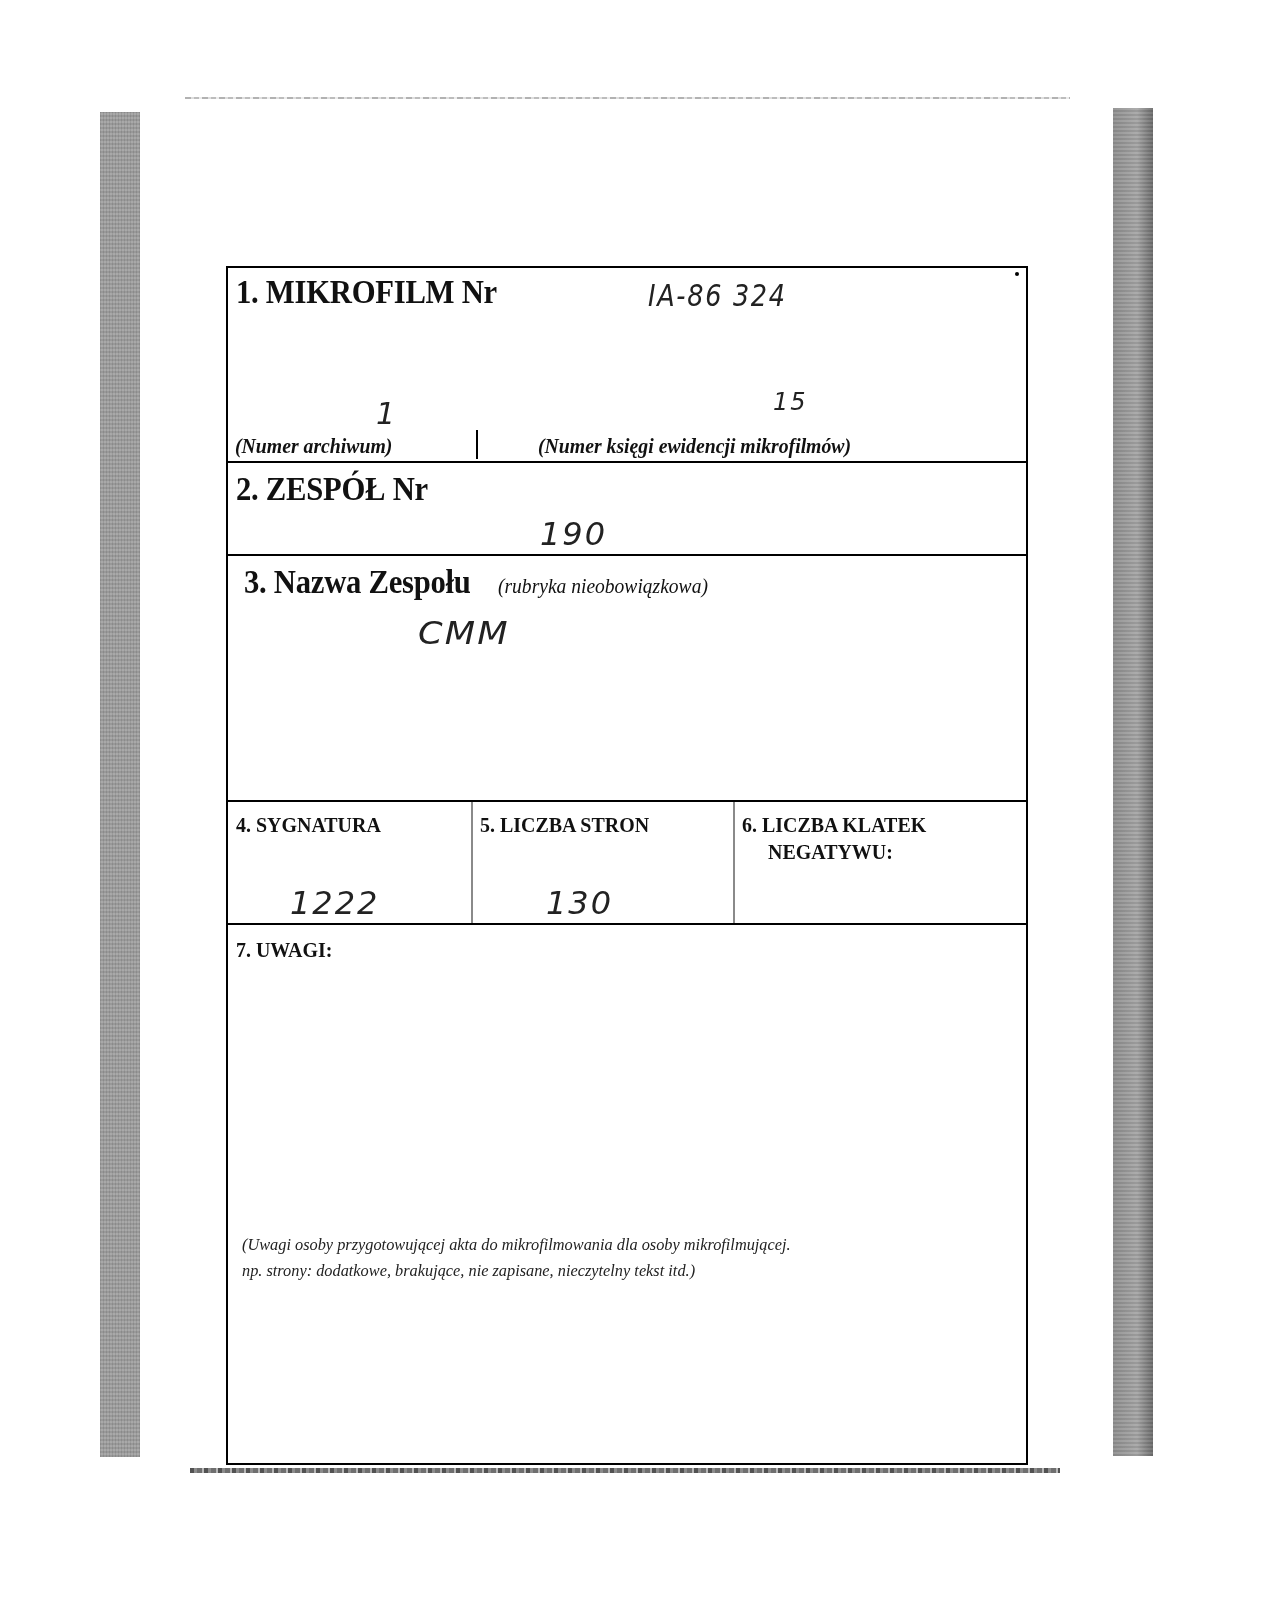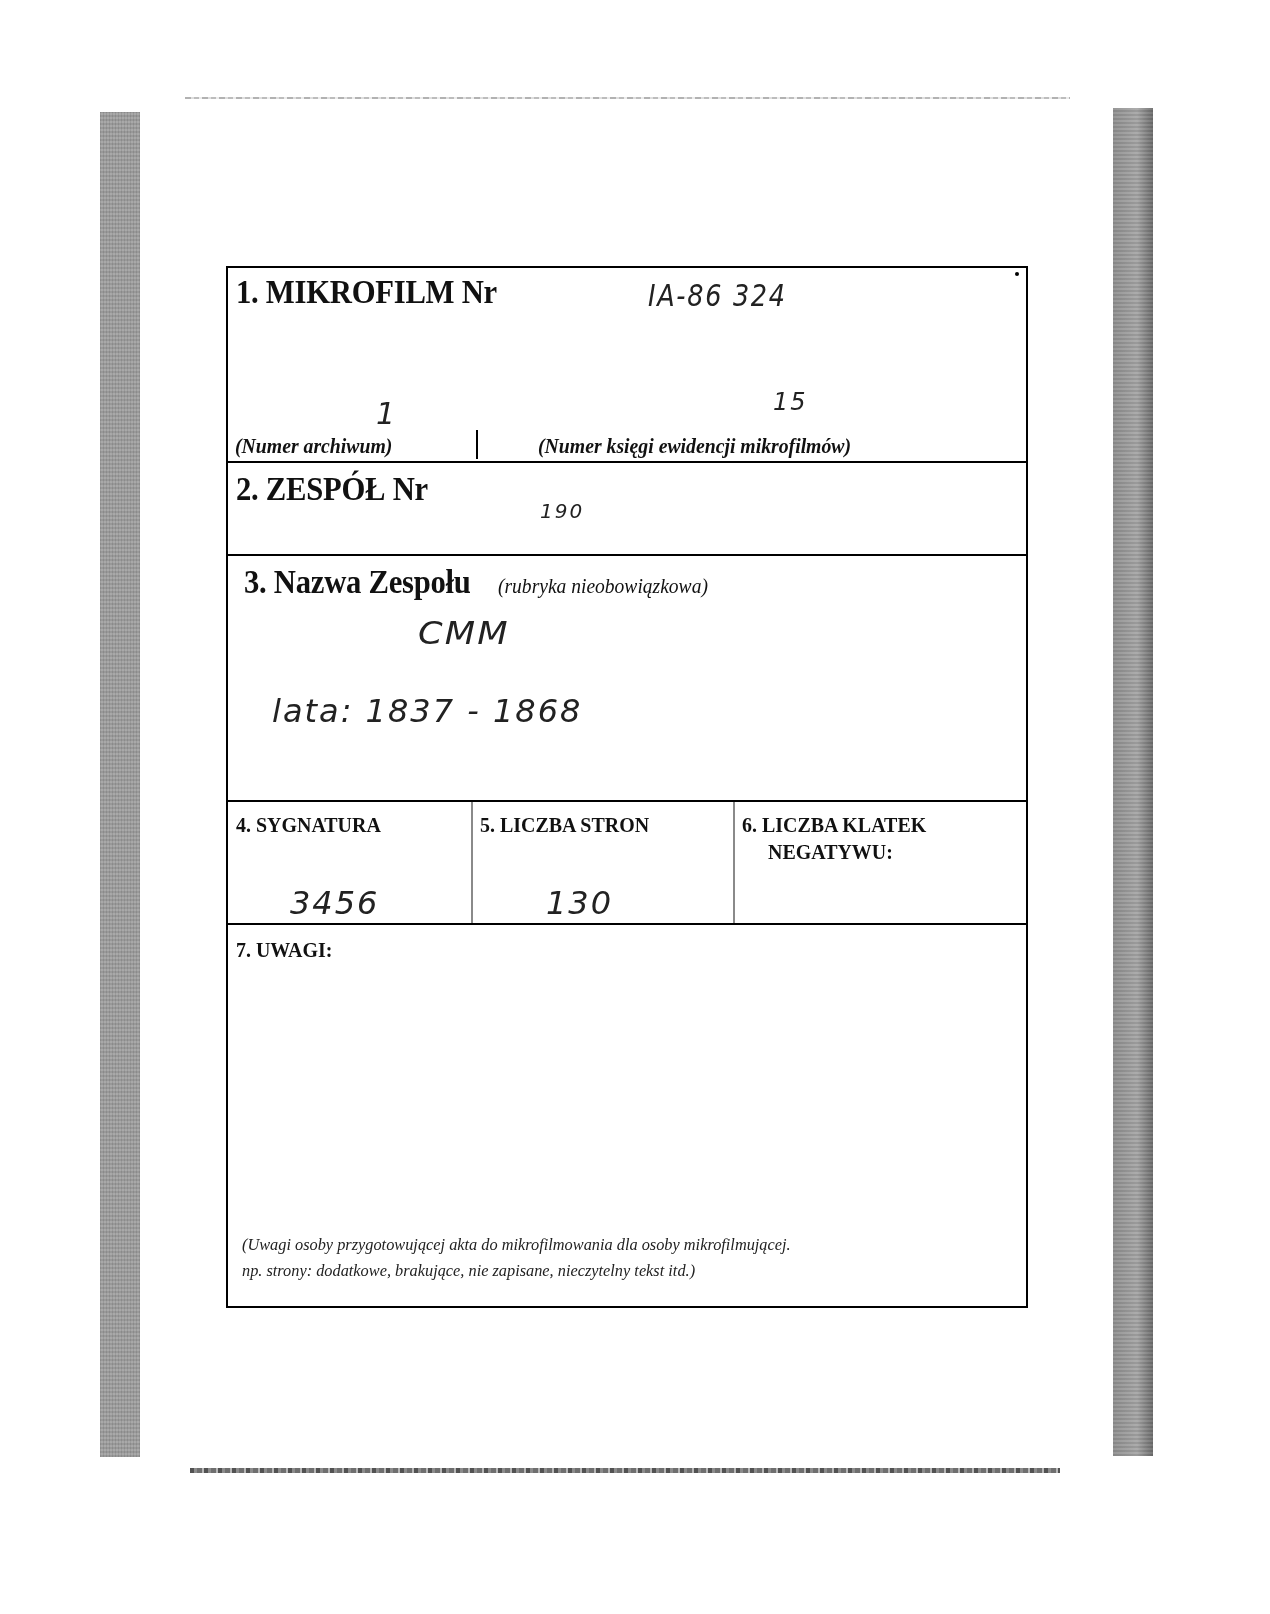--- a/index.html
+++ b/index.html
@@ -25,21 +25,21 @@
   }
   .edge-line {
     position: absolute; height: 3px;
     background: repeating-linear-gradient(90deg, #888 0 6px, #ccc 6px 9px, #999 9px 14px, #e2e2e2 14px 17px);
   }
   .edge-top { left: 185px; top: 97px; width: 885px; height: 2px; opacity: 0.65; }
   .edge-bottom { left: 190px; top: 1468px; width: 870px; height: 5px;
     background: repeating-linear-gradient(90deg, #333 0 4px, #777 4px 7px, #555 7px 12px, #aaa 12px 14px); opacity: 0.85; }
 
   .form {
-    position: absolute; left: 226px; top: 266px; width: 802px; height: 1042px;
+    position: absolute; left: 226px; top: 266px; width: 802px; height: 1199px;
     border: 2px solid #000; box-sizing: border-box;
   }
   .row { position: absolute; left: 0; right: 0; box-sizing: border-box; }
   .row + .row { border-top: 2px solid #000; }
   .r1 { top: 0; height: 193px; }
   .r2 { top: 193px; height: 93px; text-align: right; }
   .r3 { top: 286px; height: 246px; }
   .r4 { top: 532px; height: 123px; }
   .r5 { top: 655px; height: 385px; border-top-width: 1.5px; }
 
@@ -85,38 +85,37 @@
     <div class="hand" style="left:148px; top:128px; font-size:30px;">1</div>
     <div class="caption" style="left:7px; top:166px;">(Numer archiwum)</div>
     <div class="vdiv" style="left:248px; top:162px; height:29px;"></div>
 
     <div class="hand" style="left:545px; top:120px; font-size:24px;">15</div>
     <div class="caption" style="left:310px; top:166px;">(Numer księgi ewidencji mikrofilmów)</div>
   </div>
 
   <div class="row r2">
     <div class="head-big" style="left:8px; top:8px;">2. ZESPÓŁ  Nr</div>
-    <div class="hand" style="left:312px; top:36px; font-size:20px;">190</div>
+    <div class="hand" style="left:312px; top:52px; font-size:32px;">190</div>
   </div>
 
   <div class="row r3">
     <div style="position:absolute; left:8px; top:8px; white-space:nowrap;margin-left:8px;">
       <span class="head-big" style="position:static; display:inline-block;">3. Nazwa Zespołu</span>
       <span style="font-style:italic; font-size:21px; margin-left:6px; display:inline-block; transform:scaleX(0.93); transform-origin:left;">(rubryka nieobowiązkowa)</span>
     </div>
     <div class="hand" style="left:190px; top:58px; font-size:32px; transform:scaleX(1.1); transform-origin:left;">CMM</div>
-    <div class="hand" style="left:44px; top:136px; font-size:32px;">lata: 1837 - 1868</div>
   </div>
 
   <div class="row r4">
     <div class="col-div" style="left:243px;"></div>
     <div class="col-div" style="left:505px;"></div>
 
     <div class="col-head" style="left:8px; top:10px;">4. SYGNATURA</div>
-    <div class="hand" style="left:62px; top:82px; font-size:32px;">3456</div>
+    <div class="hand" style="left:62px; top:82px; font-size:32px;">1222</div>
 
     <div class="col-head" style="left:252px; top:10px;">5. LICZBA  STRON</div>
     <div class="hand" style="left:318px; top:82px; font-size:32px;">130</div>
 
     <div class="col-head" style="left:514px; top:10px;">6. LICZBA  KLATEK</div>
     <div class="col-head" style="left:540px; top:37px;">NEGATYWU:</div>
   </div>
 
   <div class="row r5">
     <div class="col-head" style="left:8px; top:12px;">7. UWAGI:</div>

